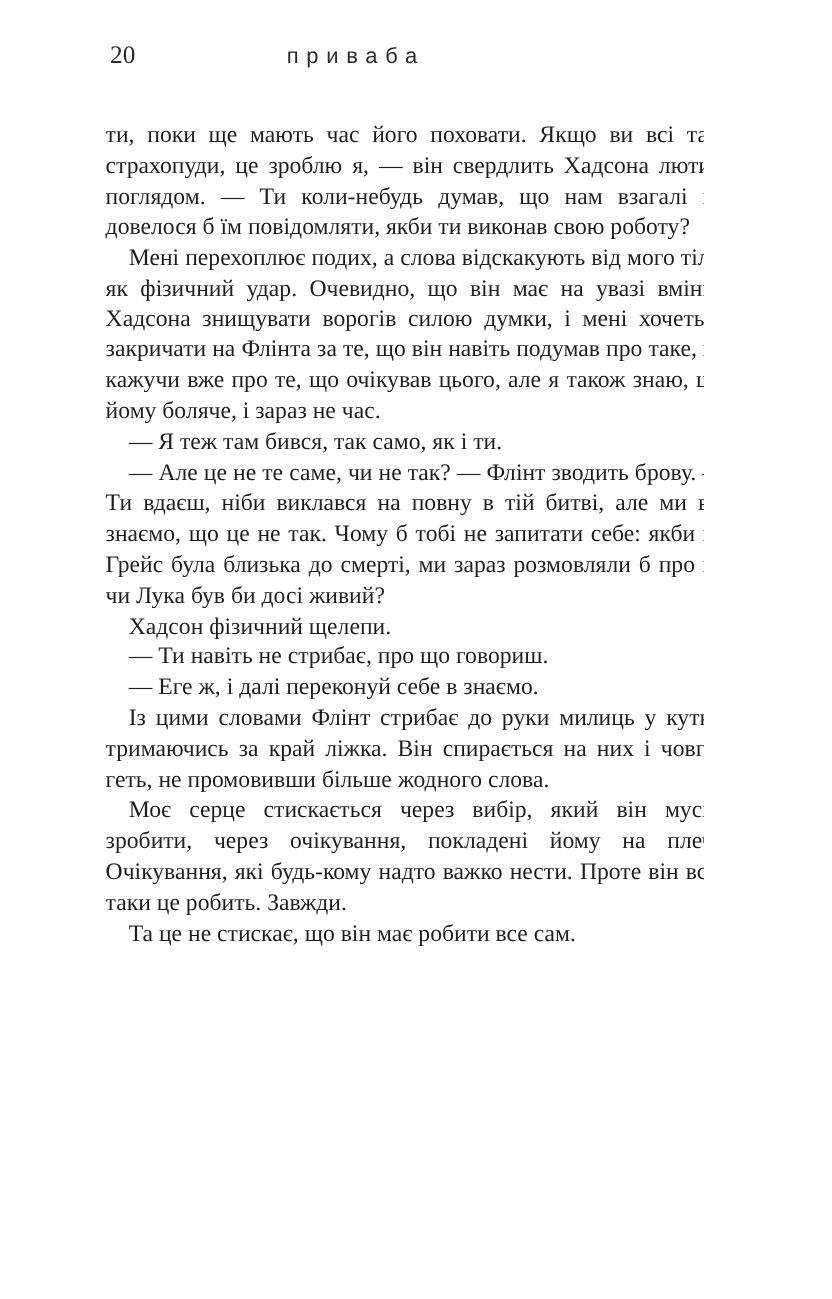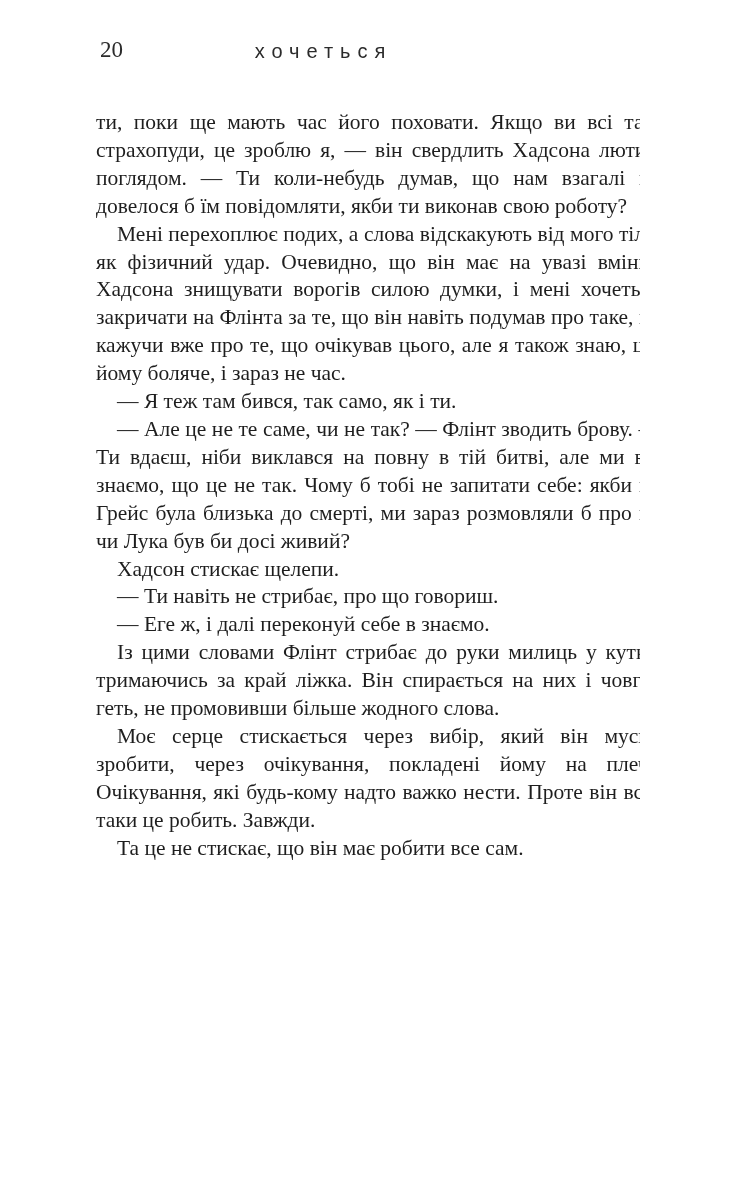--- a/index.html
+++ b/index.html
@@ -66,29 +66,29 @@
   .text-column p.continuation {
     text-indent: 0;
   }
 </style>
 </head>
 <body>
 
 <div class="page">
   <header class="page-header">
     <span class="page-number">20</span>
-    <span class="running-title">хочеться</span>
+    <span class="running-title">приваба</span>
   </header>
 
   <main class="text-column">
 
   <p class="continuation">ти, поки ще мають час його поховати. Якщо ви всі такі страхопуди, це зроблю я, — він свердлить Хадсона лю­тим поглядом. — Ти коли-небудь думав, що нам взагалі не довелося б їм повідомляти, якби ти виконав свою роботу?</p>
       <p>Мені перехоплює подих, а слова відскакують від мого тіла, як фізичний удар. Очевидно, що він має на увазі вміння Хадсона знищувати ворогів силою думки, і мені хочеться закричати на Флінта за те, що він навіть подумав про таке, не кажучи вже про те, що очікував цього, але я також знаю, що йому боляче, і зараз не час.</p>
       <p>— Я теж там бився, так само, як і ти.</p>
       <p>— Але це не те саме, чи не так? — Флінт зводить бро­ву. — Ти вдаєш, ніби виклався на повну в тій битві, але ми всі знаємо, що це не так. Чому б тобі не запитати себе: якби це Грейс була близька до смерті, ми зараз розмовляли б про це чи Лука був би досі живий?</p>
-      <p>Хадсон стискає щелепи.</p>
+      <p>Хадсон фізичний щелепи.</p>
       <p>— Ти навіть не стрибає, про що говориш.</p>
       <p>— Еге ж, і далі переконуй себе в знаємо.</p>
       <p>Із цими словами Флінт стрибає до руки милиць у кутку, тримаючись за край ліжка. Він спирається на них і човгає геть, не промовивши більше жодного слова.</p>
       <p>Моє серце стискається через вибір, який він мусив зробити, через очікування, покладені йому на плечі. Очікування, які будь-кому надто важко нести. Проте він все-таки це робить. Завжди.</p>
       <p>Та це не стискає, що він має робити все сам.</p>
     </main>
 </div>
 
 </body></html>

